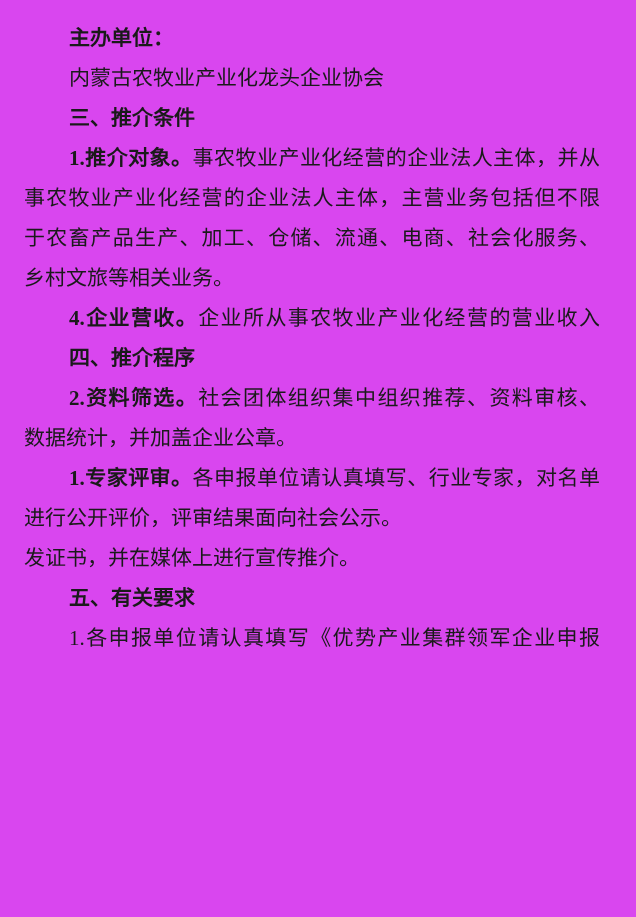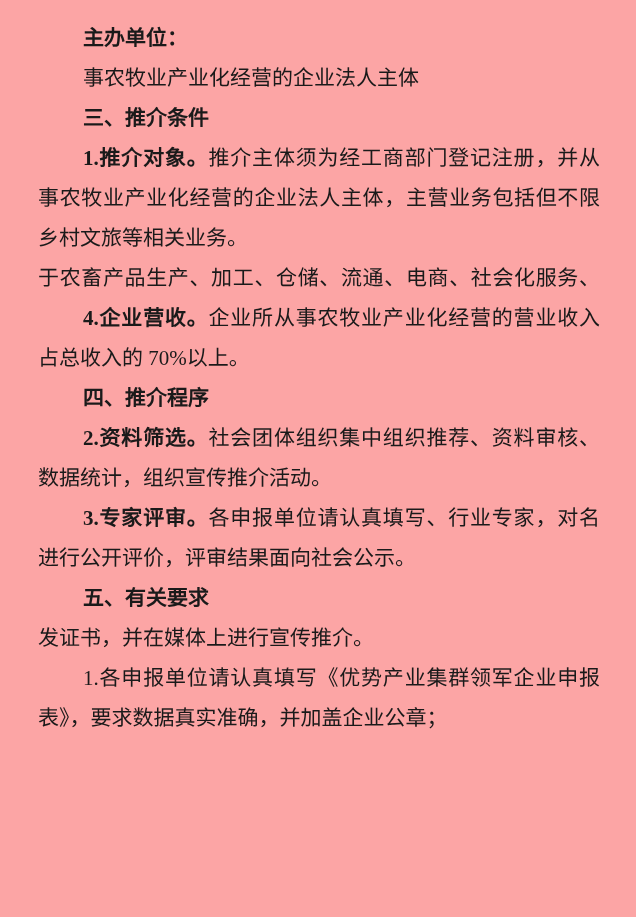--- a/index.html
+++ b/index.html
@@ -11,22 +11,22 @@
     width: 636px;
     height: 917px;
     overflow: hidden;
     font-family: "Liberation Serif", "DejaVu Serif", serif;
     color: #1a1a1a;
   }
   .doc {
     box-sizing: border-box;
     width: 636px;
     height: 917px;
-    padding: 18px 36px 0 38px;
-    background: #fca5a5;
+    padding: 18px 36px 0 24px;
+    background: #d946ef;
   }
   .line {
     font-size: 21px;
     line-height: 40px;
     height: 40px;
     white-space: normal;
     overflow: hidden;
   }
   .line.indent {
     text-indent: 45px;
@@ -41,31 +41,29 @@
   .run.bold {
     font-weight: 700;
   }
 </style>
 </head>
 <body style="background: rgb(255, 255, 255); color: rgb(26, 26, 26);">
 
 <div class="doc">
   <div>
       <div class="line indent"><span class="run bold">主办单位：</span></div>
-      <div class="line indent"><span class="run">事农牧业产业化经营的企业法人主体</span></div>
+      <div class="line indent"><span class="run">内蒙古农牧业产业化龙头企业协会</span></div>
       <div class="line indent"><span class="run bold">三、推介条件</span></div>
-      <div class="line indent just"><span class="run bold">1.推介对象。</span><span class="run">推介主体须为经工商部门登记注册，并从</span></div>
+      <div class="line indent just"><span class="run bold">1.推介对象。</span><span class="run">事农牧业产业化经营的企业法人主体，并从</span></div>
       <div class="line just"><span class="run">事农牧业产业化经营的企业法人主体，主营业务包括但不限</span></div>
+      <div class="line just"><span class="run">于农畜产品生产、加工、仓储、流通、电商、社会化服务、</span></div>
       <div class="line"><span class="run">乡村文旅等相关业务。</span></div>
-      <div class="line just"><span class="run">于农畜产品生产、加工、仓储、流通、电商、社会化服务、</span></div>
       <div class="line indent just"><span class="run bold">4.企业营收。</span><span class="run">企业所从事农牧业产业化经营的营业收入</span></div>
-      <div class="line"><span class="run">占总收入的 70%以上。</span></div>
       <div class="line indent"><span class="run bold">四、推介程序</span></div>
       <div class="line indent just"><span class="run bold">2.资料筛选。</span><span class="run">社会团体组织集中组织推荐、资料审核、</span></div>
-      <div class="line"><span class="run">数据统计，组织宣传推介活动。</span></div>
-      <div class="line indent just"><span class="run bold">3.专家评审。</span><span class="run">各申报单位请认真填写、行业专家，对名单</span></div>
+      <div class="line"><span class="run">数据统计，并加盖企业公章。</span></div>
+      <div class="line indent just"><span class="run bold">1.专家评审。</span><span class="run">各申报单位请认真填写、行业专家，对名单</span></div>
       <div class="line"><span class="run">进行公开评价，评审结果面向社会公示。</span></div>
+      <div class="line"><span class="run">发证书，并在媒体上进行宣传推介。</span></div>
       <div class="line indent"><span class="run bold">五、有关要求</span></div>
-      <div class="line"><span class="run">发证书，并在媒体上进行宣传推介。</span></div>
       <div class="line indent just"><span class="run">1.各申报单位请认真填写《优势产业集群领军企业申报</span></div>
-      <div class="line"><span class="run">表》，要求数据真实准确，并加盖企业公章；</span></div>
     </div>
 </div>
 
 </body></html>

